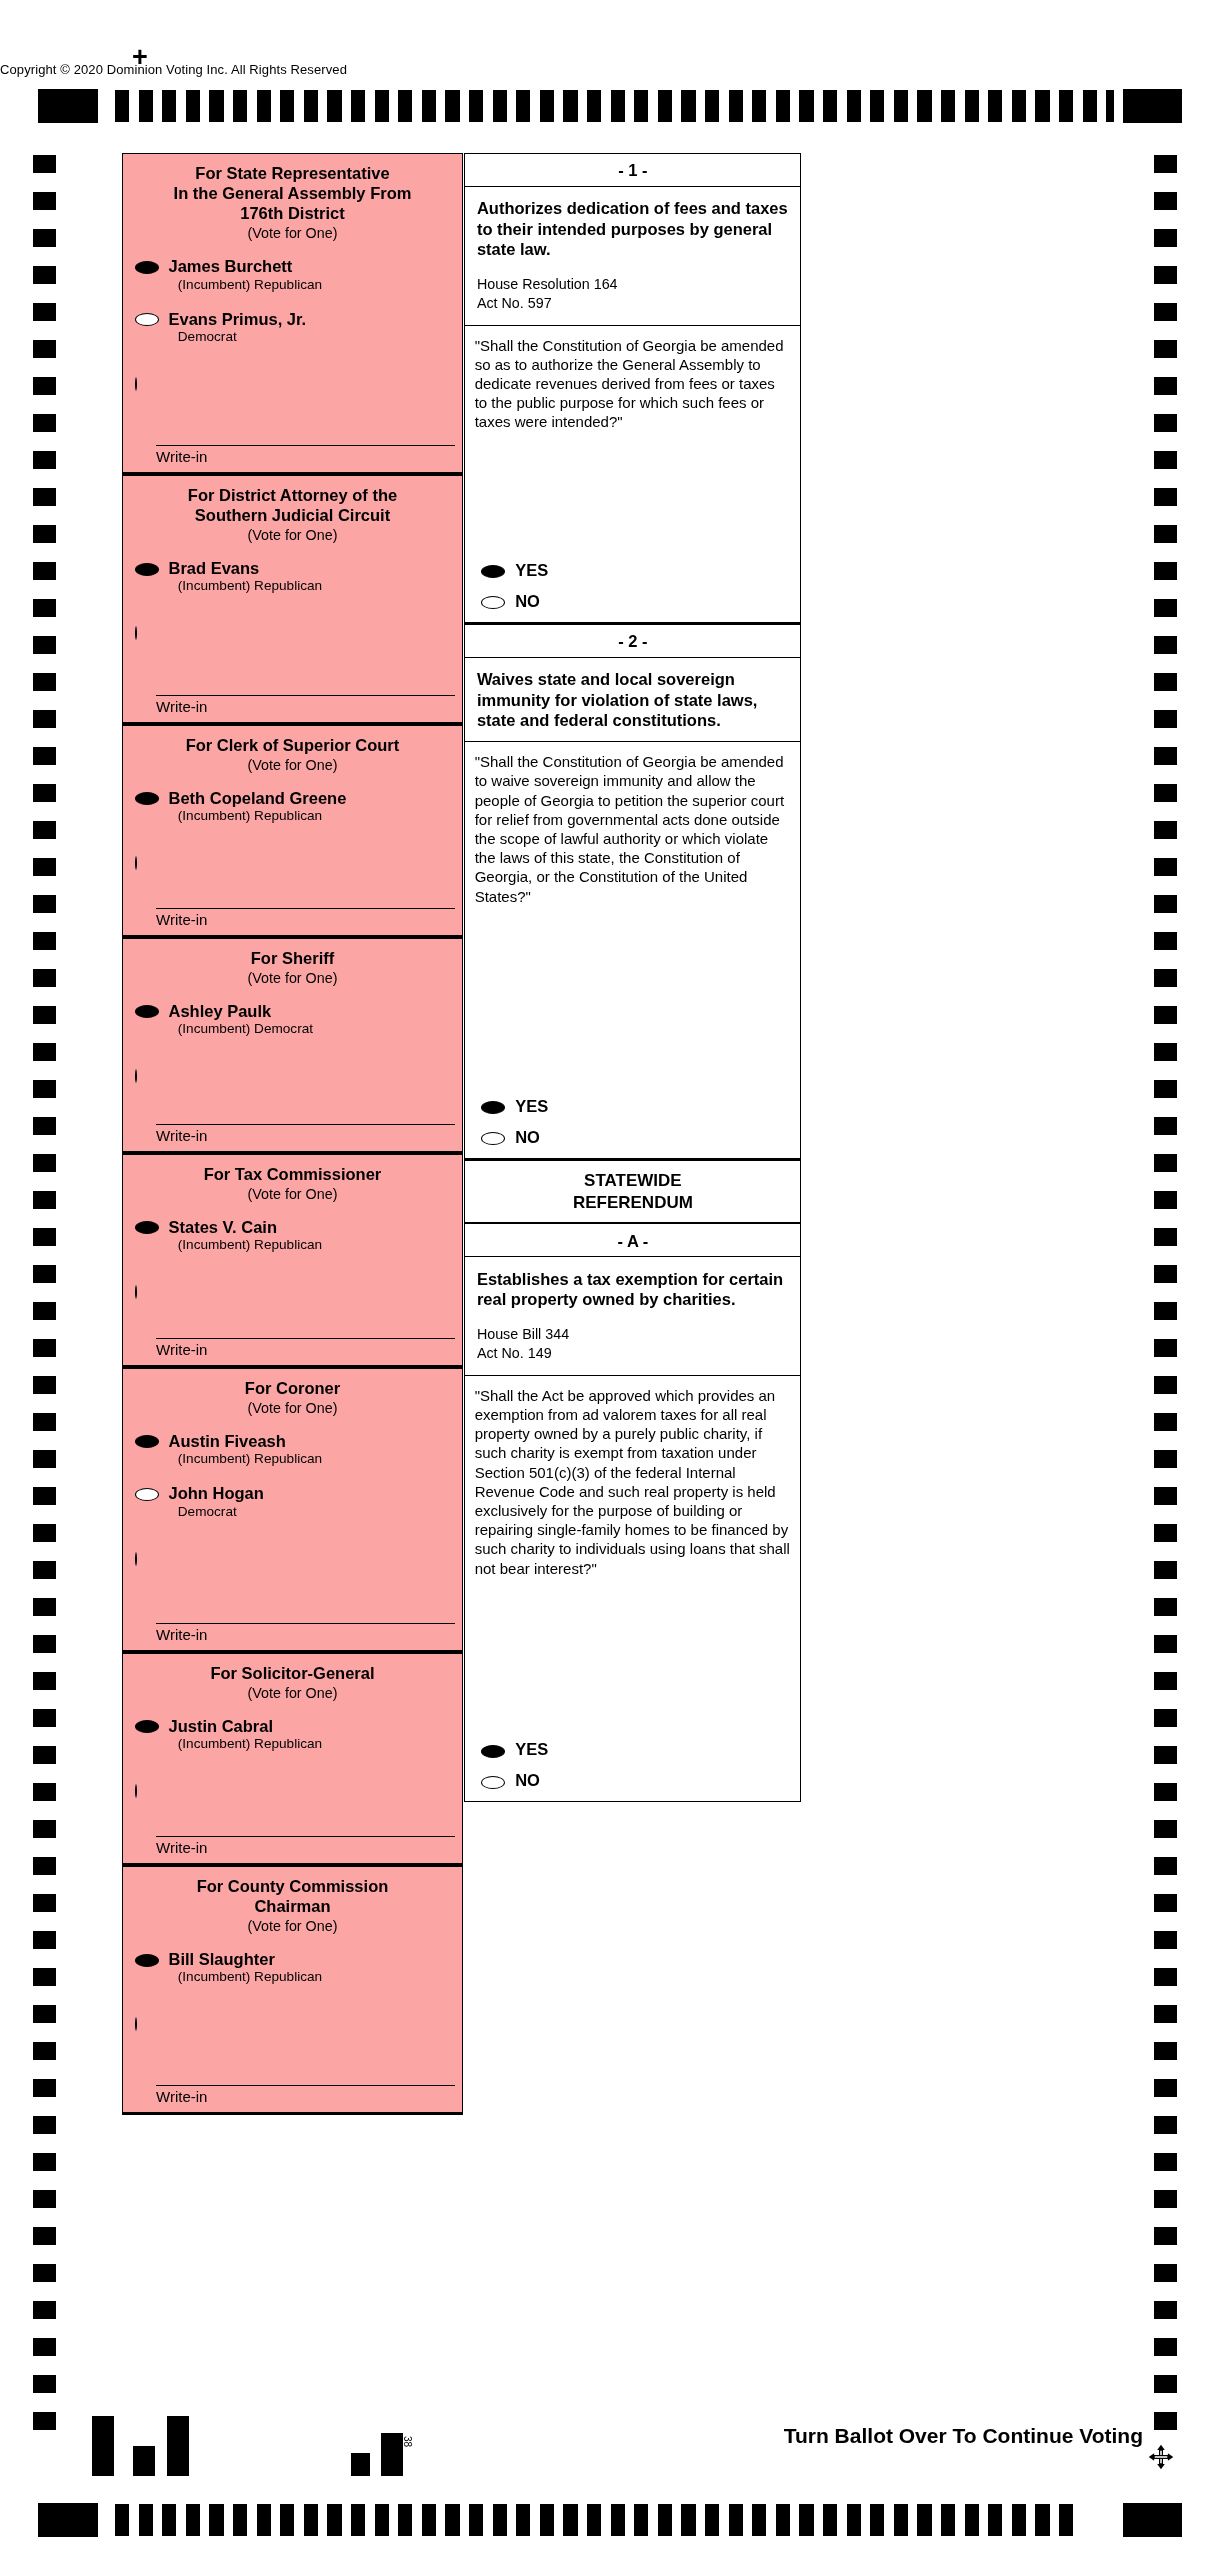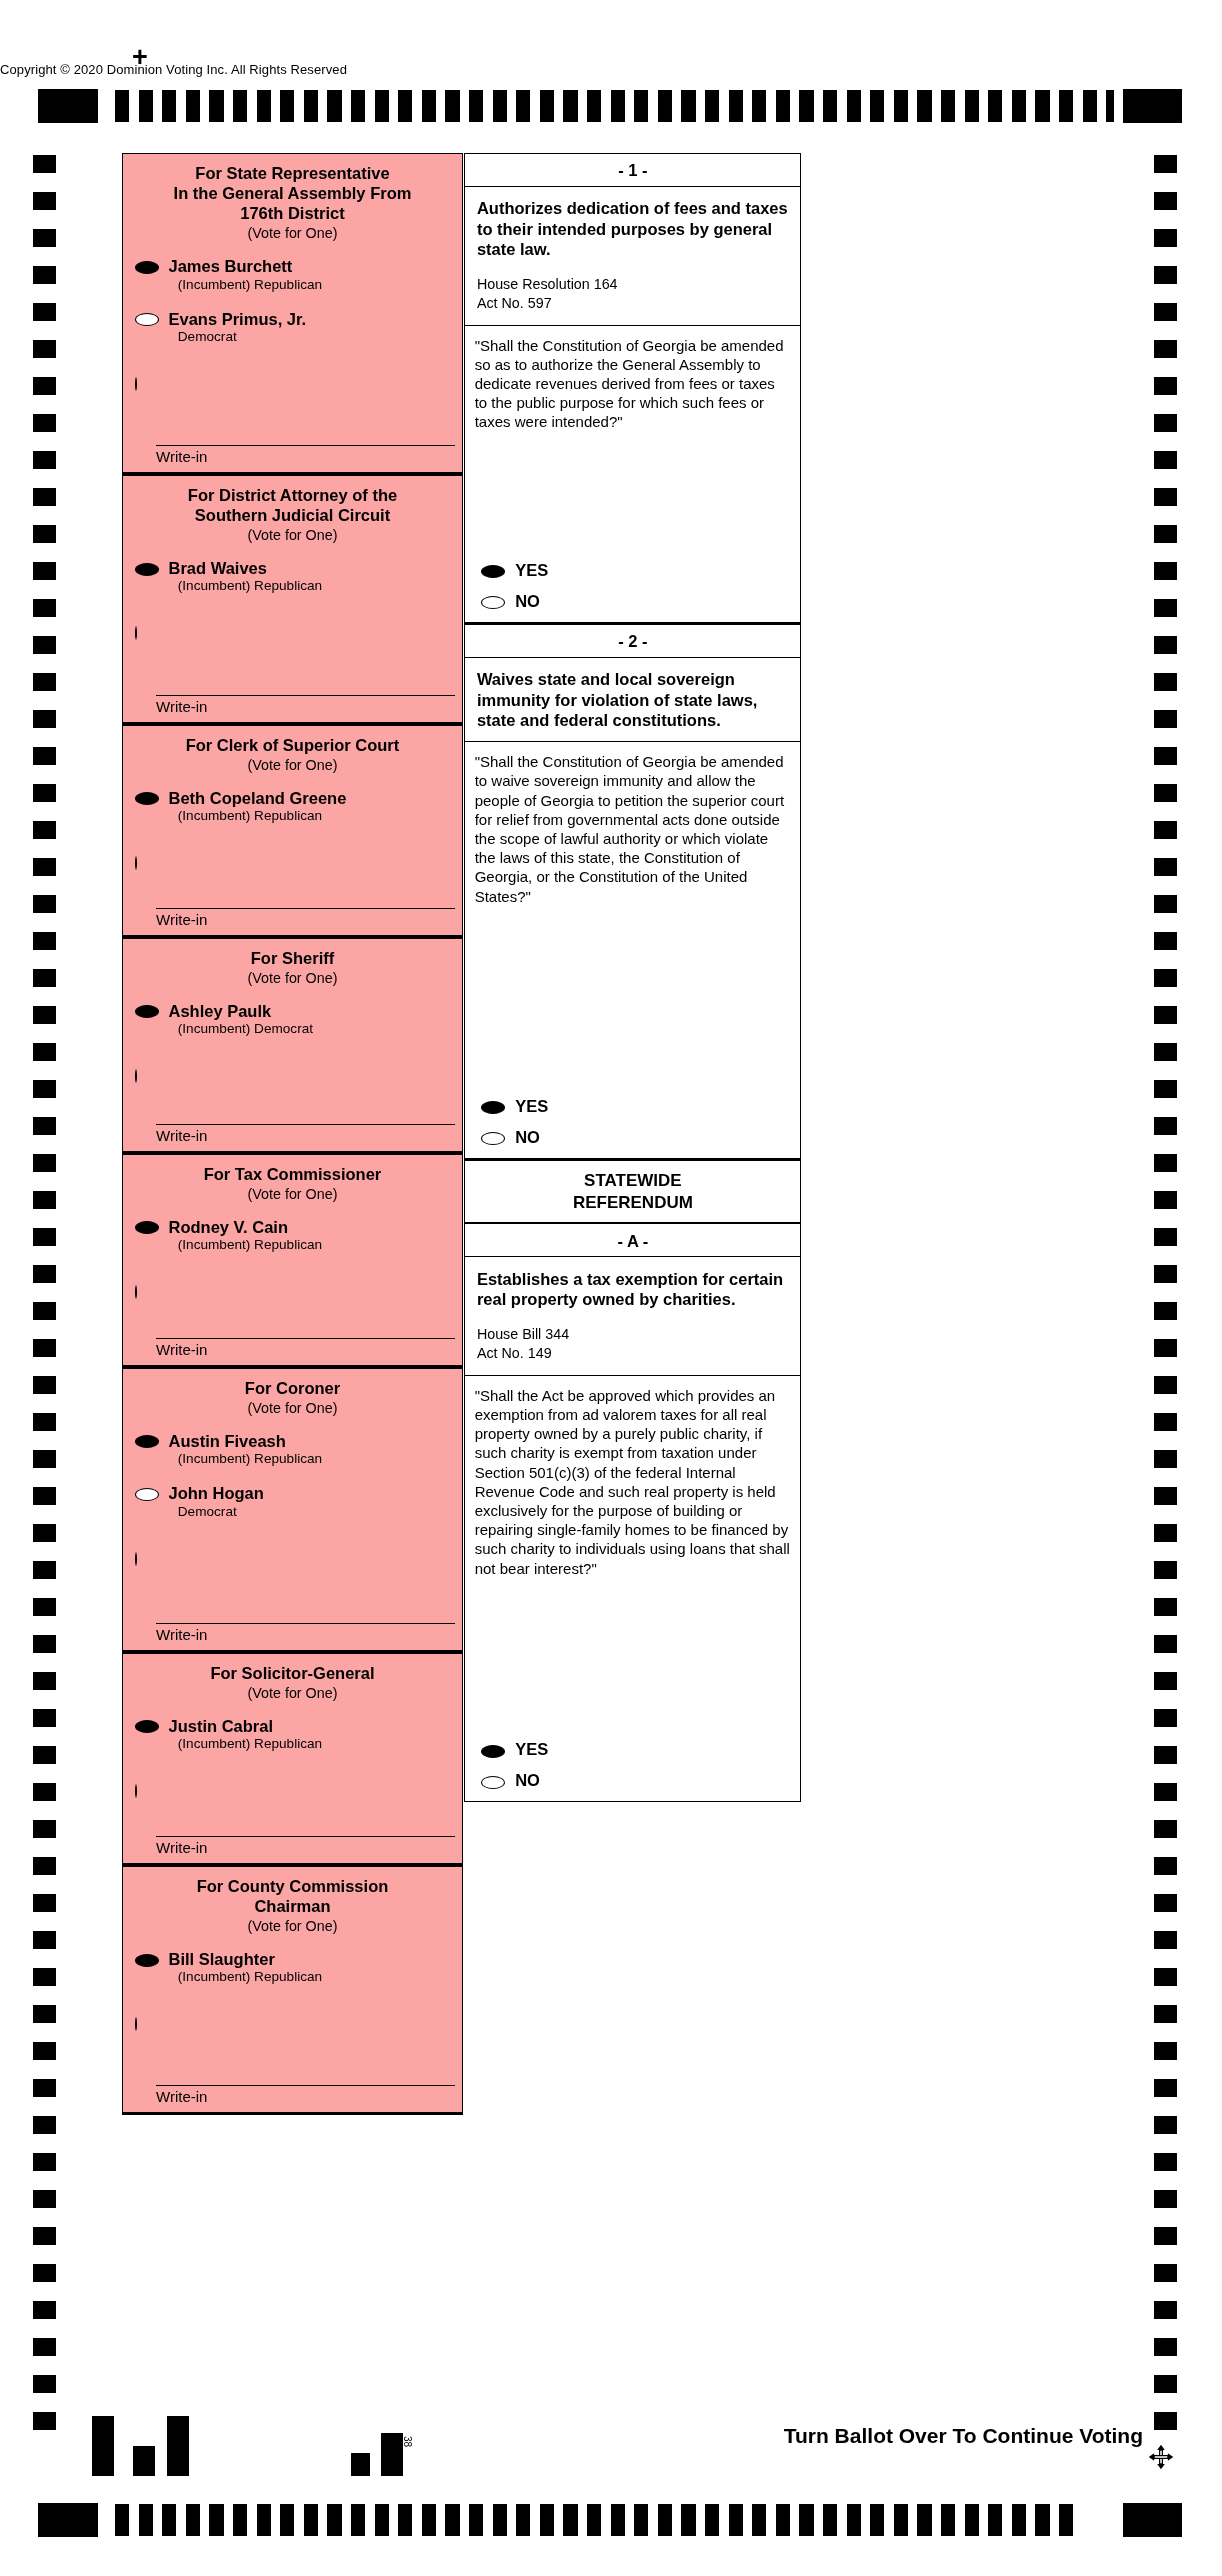--- a/index.html
+++ b/index.html
@@ -142,21 +142,21 @@
       </div>
     </section>
 
     <section class="contest c1">
       <div class="contest-title pre">For District Attorney of the
 Southern Judicial Circuit</div>
       <div class="vote-for">(Vote for One)</div>
       <div class="candidate">
         <span class="bubble filled"></span>
         <span>
-          <span class="cand-name">Brad Waives</span>
+          <span class="cand-name">Brad Evans</span>
           <span class="cand-detail">(Incumbent) Republican</span>
         </span>
       </div>
       <div class="bubble-row">
         <span class="bubble"></span>
       </div>
       <div class="wi-group">
         <div class="wi-line"></div>
         <div class="wi-label">Write-in</div>
       </div>
@@ -199,21 +199,21 @@
         <div class="wi-label">Write-in</div>
       </div>
     </section>
 
     <section class="contest c4">
       <div class="contest-title pre">For Tax Commissioner</div>
       <div class="vote-for">(Vote for One)</div>
       <div class="candidate">
         <span class="bubble filled"></span>
         <span>
-          <span class="cand-name">Rodney V. Cain</span>
+          <span class="cand-name">States V. Cain</span>
           <span class="cand-detail">(Incumbent) Republican</span>
         </span>
       </div>
       <div class="bubble-row">
         <span class="bubble"></span>
       </div>
       <div class="wi-group">
         <div class="wi-line"></div>
         <div class="wi-label">Write-in</div>
       </div>

